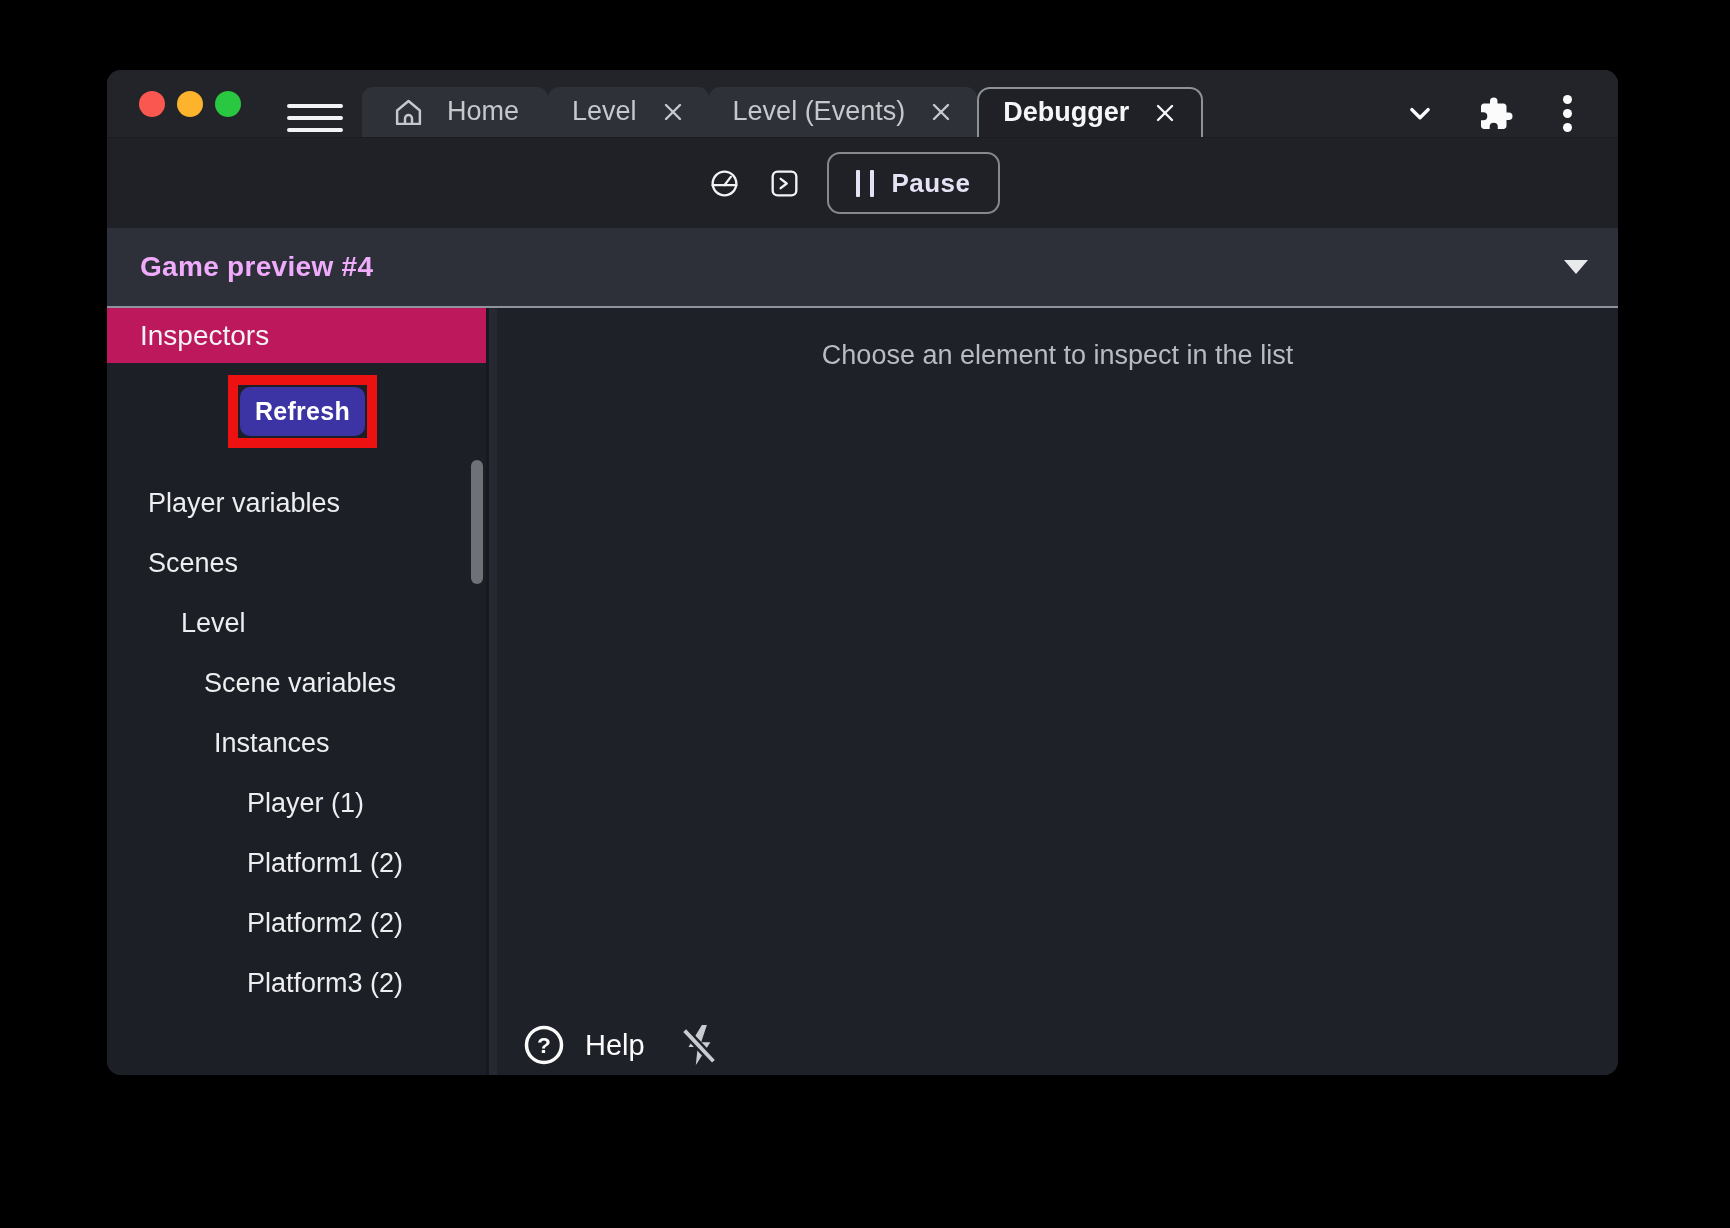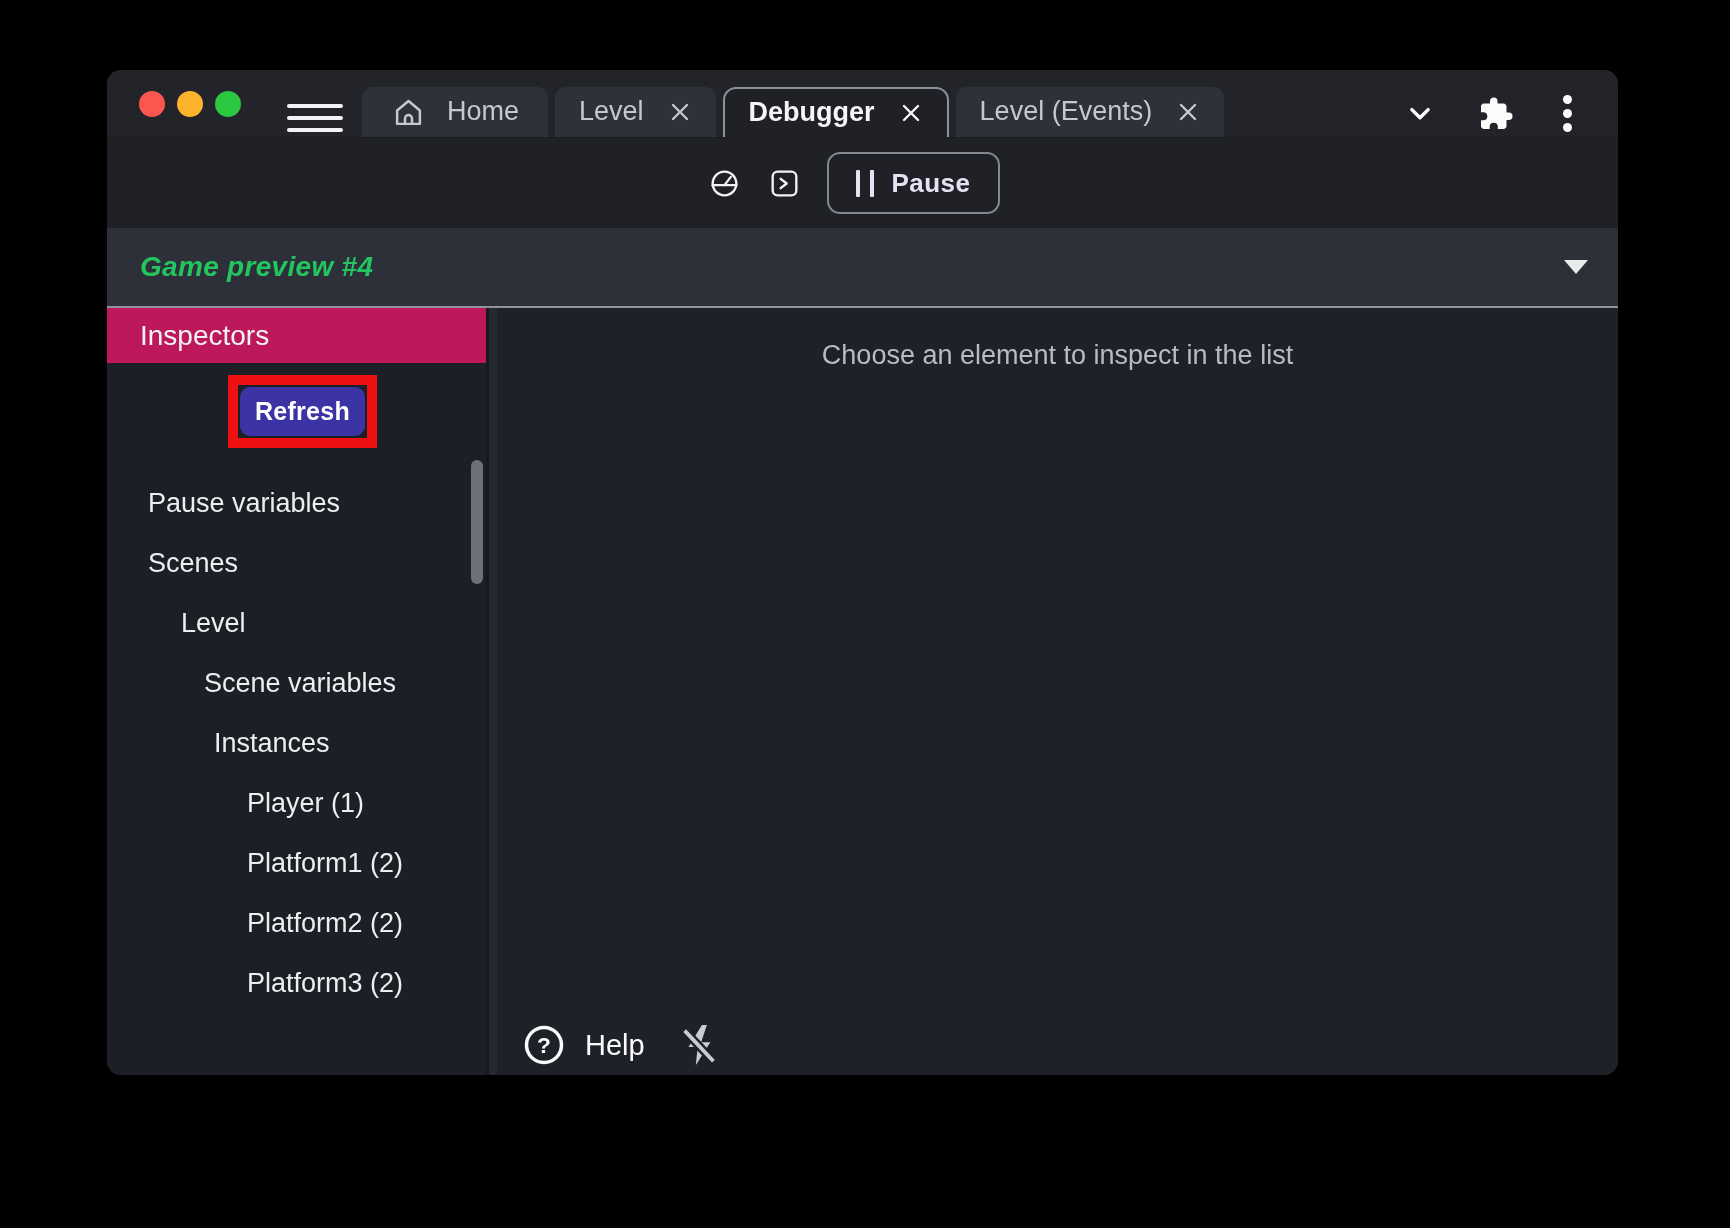--- a/index.html
+++ b/index.html
@@ -11,21 +11,21 @@
 
   
   .tabbar{height:67px;background:#222429;display:flex;align-items:center;flex:none;position:relative;}
   .traffic{display:flex;gap:12px;margin-left:32px;align-items:center;}
   .tl{width:26px;height:26px;border-radius:50%;display:block;}
   .tl.red{background:var(--c-close,#f95750);}
   .tl.yellow{background:var(--c-minimize,#fdb32b);}
   .tl.green{background:var(--c-zoom,#2ac840);}
   .hamburger{margin-left:46px;width:56px;display:flex;flex-direction:column;gap:8px;transform:translateY(14px);cursor:pointer;}
   .hamburger i{display:block;height:4px;background:#f2f3f5;border-radius:2px;}
-  .tabs{display:flex;align-self:flex-end;margin-left:19px;gap:7px;height:50px;}
+  .tabs{display:flex;align-self:flex-end;margin-left:19px;height:50px;}
   .tab{display:flex;align-items:center;gap:24px;padding:0 24px;height:50px;
     background:#2e3138;color:#c6c8cd;font-size:27px;border-radius:11px 11px 0 0;cursor:pointer;white-space:nowrap;}
   .tab .tab-label{transform:translateY(-1px);}
   .tab.home{gap:21px;padding:0 29px;}
   .tab.active{background:#1f2127;color:#f5f6f7;border:2px solid #8d9198;border-bottom:none;border-radius:13px 13px 0 0;font-weight:600;}
   .xicon{width:24px;height:24px;flex:none;}
   .xicon line{stroke:#c6c8cd;stroke-width:2.4;stroke-linecap:round;}
   .tab.active .xicon line{stroke:#f5f6f7;}
   .home-ic{width:35px;height:35px;flex:none;}
   .tabbar-right{margin-left:auto;margin-right:40px;display:flex;align-items:center;gap:43px;transform:translateY(10px);}
@@ -41,21 +41,21 @@
   .tool-ic *{stroke:#f2f3f5;stroke-width:1.7;fill:none;stroke-linecap:round;stroke-linejoin:round;}
   .pause-btn{margin-left:-1px;display:inline-flex;align-items:center;gap:17px;height:62px;padding:0 27px;
     background:transparent;border:2px solid #85888f;border-radius:13px;color:#e6e2f6;
     font-size:26px;font-weight:700;font-family:inherit;cursor:pointer;letter-spacing:.5px;}
   .pause-ic{display:inline-flex;gap:10px;}
   .pause-ic i{width:4px;height:27px;background:#e6e2f6;border-radius:1px;display:block;}
 
   
   .preview-row{height:80px;background:#2d3039;flex:none;display:flex;align-items:center;
     padding:0 30px 0 33px;border-bottom:2px solid #8f939b;cursor:pointer;}
-  .preview-title{font-size:28px;font-weight:700;color:#22c55e;letter-spacing:.3px;font-style:italic;}
+  .preview-title{font-size:28px;font-weight:700;color:#f0abfc;letter-spacing:.3px;}
   .tri{margin-left:auto;width:0;height:0;border-left:12px solid transparent;border-right:12px solid transparent;border-top:14px solid #e8eaec;}
 
   
   .content{flex:1;display:flex;min-height:0;}
   .sidebar{width:379px;flex:none;background:#1d1f26;position:relative;display:flex;flex-direction:column;}
   .side-head{height:55px;flex:none;background:#be185d;display:flex;align-items:center;padding-left:33px;
     font-size:28px;color:#f2f3f5;}
   .side-body{flex:1;padding-top:12px;overflow:hidden;}
   .red-box{margin-left:121px;width:149px;height:73px;border:10px solid var(--c-annotation,#ee1111);
     display:flex;align-items:center;justify-content:center;margin-bottom:25px;}
@@ -99,29 +99,29 @@
         </svg>
         <span class="tab-label">Home</span>
       </div>
       <div class="tab">
         <span class="tab-label">Level</span>
         <svg class="xicon" viewBox="0 0 24 24">
           <line x1="5" y1="5" x2="19" y2="19"></line>
             <line x1="19" y1="5" x2="5" y2="19"></line>
         </svg>
       </div>
-      <div class="tab active">
-        <span class="tab-label">Debugger</span>
+      <div class="tab">
+        <span class="tab-label">Level (Events)</span>
         <svg class="xicon" viewBox="0 0 24 24">
           <line x1="5" y1="5" x2="19" y2="19"></line>
             <line x1="19" y1="5" x2="5" y2="19"></line>
         </svg>
       </div>
-      <div class="tab">
-        <span class="tab-label">Level (Events)</span>
+      <div class="tab active">
+        <span class="tab-label">Debugger</span>
         <svg class="xicon" viewBox="0 0 24 24">
           <line x1="5" y1="5" x2="19" y2="19"></line>
             <line x1="19" y1="5" x2="5" y2="19"></line>
         </svg>
       </div>
     </div>
 
     <div class="tabbar-right">
       <svg class="chev" viewBox="0 0 24 24">
         <polyline points="5.5,8.5 12,15 18.5,8.5" fill="none" stroke="#fbfbfc" stroke-width="2.8" stroke-linecap="round" stroke-linejoin="round"></polyline>
@@ -165,21 +165,21 @@
 
     <div class="sidebar">
       <div class="side-head">
         <span>Inspectors</span>
       </div>
       <div class="side-body">
         <div class="red-box">
           <button class="refresh-btn">Refresh</button>
         </div>
         <div class="list">
-            <div class="list-item" style="padding-left: 41px;">Pause variables</div>
+            <div class="list-item" style="padding-left: 41px;">Player variables</div>
             <div class="list-item" style="padding-left: 41px;">Scenes</div>
             <div class="list-item" style="padding-left: 74px;">Level</div>
             <div class="list-item" style="padding-left: 97px;">Scene variables</div>
             <div class="list-item" style="padding-left: 107px;">Instances</div>
             <div class="list-item" style="padding-left: 140px;">Player (1)</div>
             <div class="list-item" style="padding-left: 140px; text-align: right;">Platform1 (2)</div>
             <div class="list-item" style="padding-left: 140px;">Platform2 (2)</div>
             <div class="list-item" style="padding-left: 140px;">Platform3 (2)</div>
           </div>
       </div>

